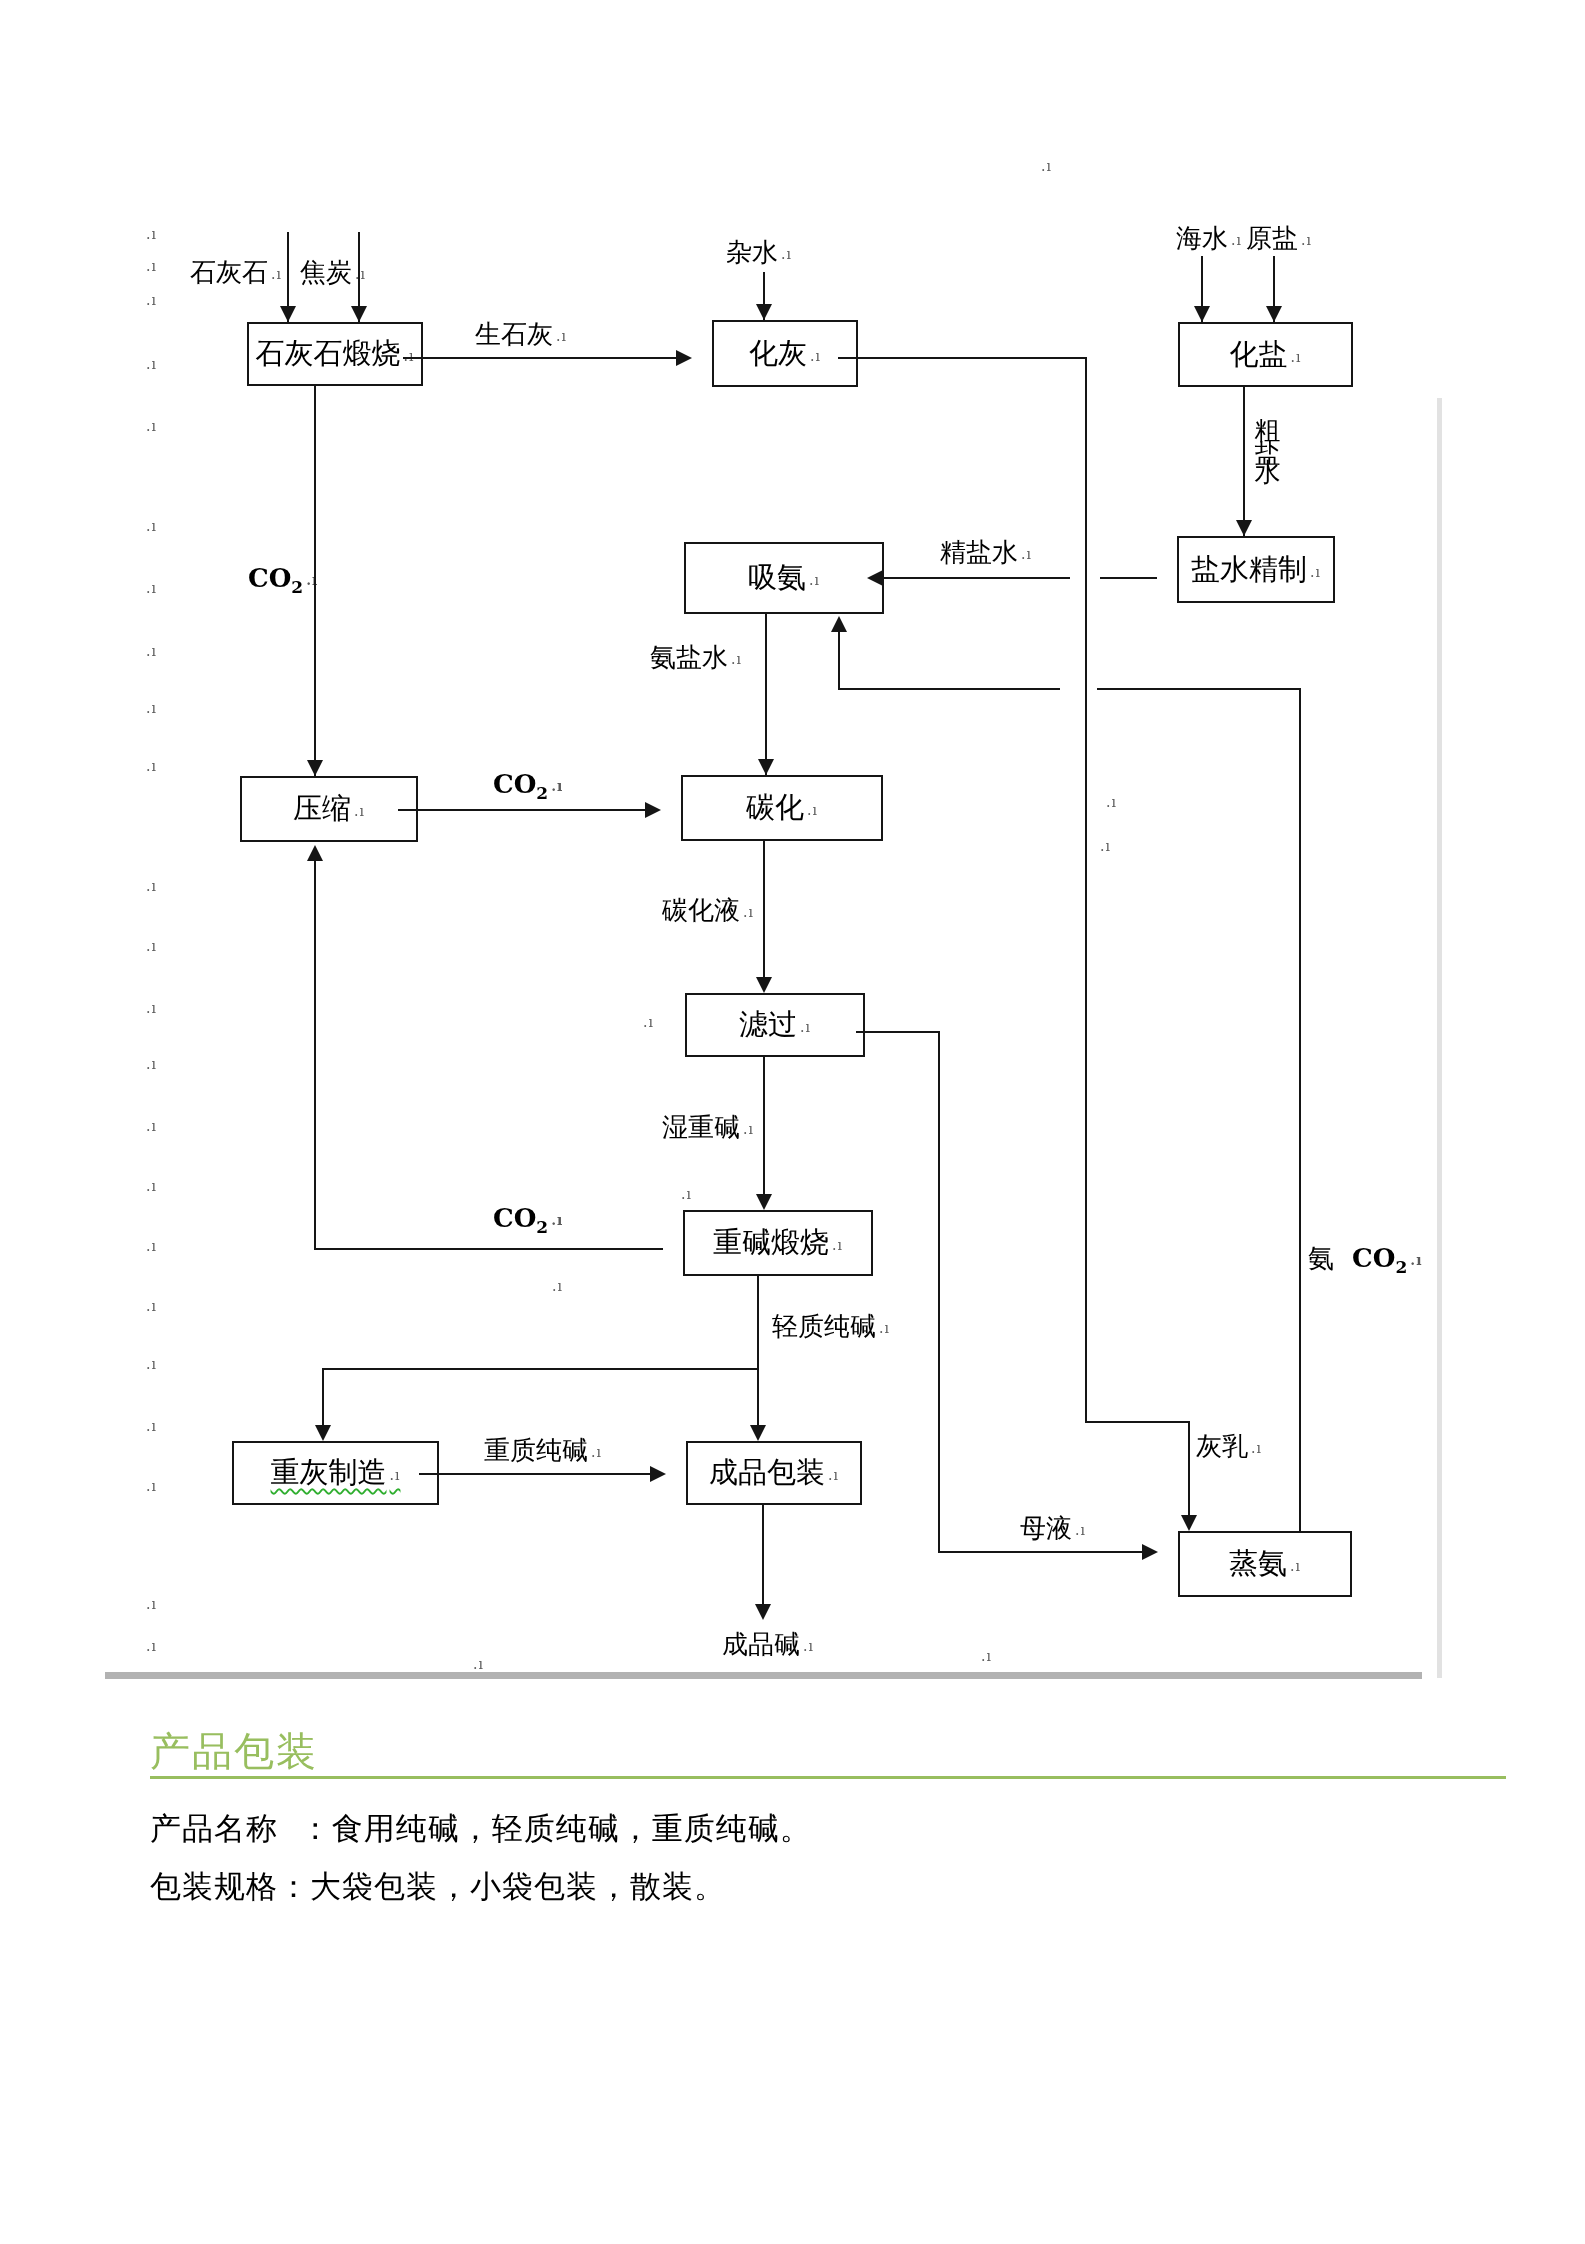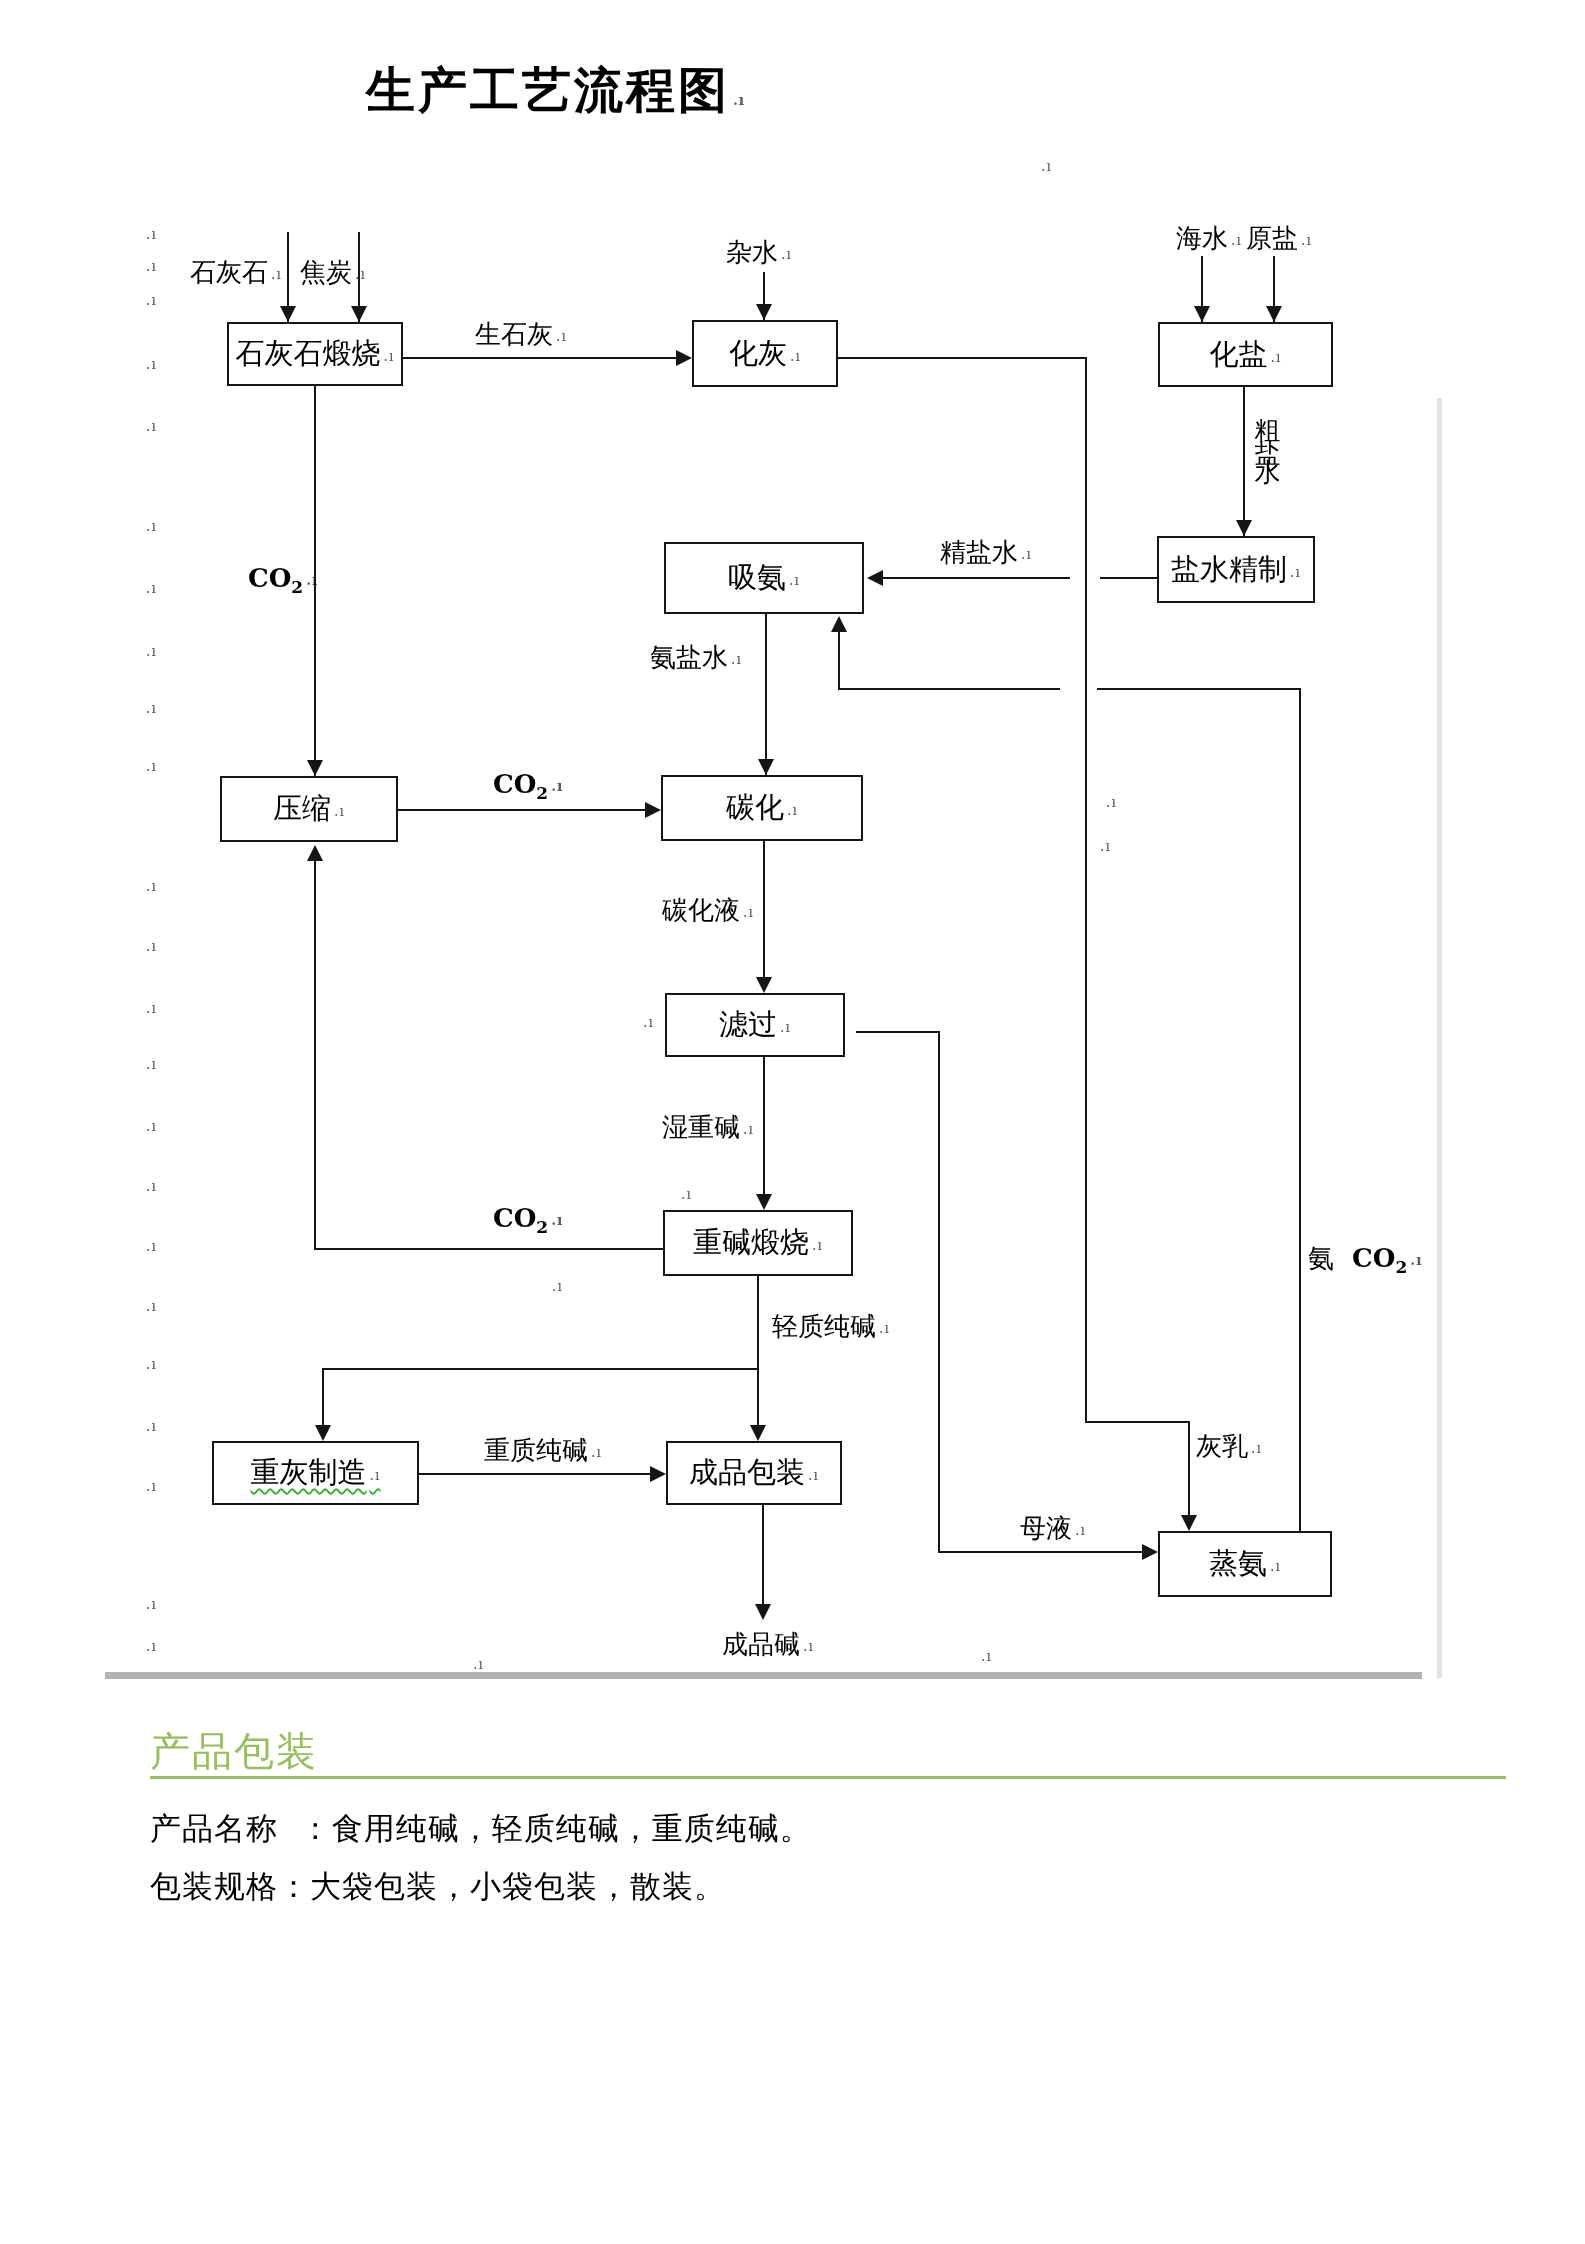--- a/index.html
+++ b/index.html
@@ -8,20 +8,21 @@
     font-family:"DejaVu Serif","Liberation Serif",serif;color:#111;
   }
   .doc-title{
     position:absolute;left:366px;top:58px;font-size:49px;font-weight:bold;
     letter-spacing:3px;color:#000;white-space:nowrap;
   }
   .node{
     position:absolute;box-sizing:border-box;border:2px solid #151515;background:#ffffff;
     display:flex;align-items:center;justify-content:center;font-size:29px;color:#000;
     white-space:nowrap;
+    margin-left:20px;
   }
   .flabel{position:absolute;font-size:26px;color:#000;white-space:nowrap;line-height:1.1;}
   .vlabel{
     position:absolute;font-size:26px;color:#000;
     writing-mode:vertical-rl;text-orientation:upright;letter-spacing:20px;line-height:1;
   }
   .co2{font-weight:bold;font-size:26px;}
   .co2 sub{font-size:17px;}
   .hl{position:absolute;height:2px;background:#151515;}
   .vl{position:absolute;width:2px;background:#151515;}
@@ -37,21 +38,20 @@
   .right-edge{position:absolute;left:1437px;top:398px;width:5px;height:1280px;background:#e2e2e2;}
   .sec-heading{position:absolute;left:150px;top:1724px;font-size:40px;letter-spacing:2px;white-space:nowrap;}
   .sec-underline{position:absolute;left:150px;top:1776px;width:1356px;height:3px;}
   .body-line{position:absolute;left:150px;font-size:31px;color:#000;white-space:pre;letter-spacing:1px;}
 </style>
 </head>
 <body>
 
 <div id="page">
 
-  <div class="doc-title pm">生产工艺流程图<span class="pmark">.ı</span></div>
 
   <div class="node" style="left:227px;top:322px;width:176px;height:64px">
       <span class="pm">石灰石煅烧<span class="pmark">.ı</span></span>
     </div>
   <div class="node" style="left:692px;top:320px;width:146px;height:67px">
       <span class="pm">化灰<span class="pmark">.ı</span></span>
     </div>
   <div class="node" style="left:1158px;top:322px;width:175px;height:65px">
       <span class="pm">化盐<span class="pmark">.ı</span></span>
     </div>

